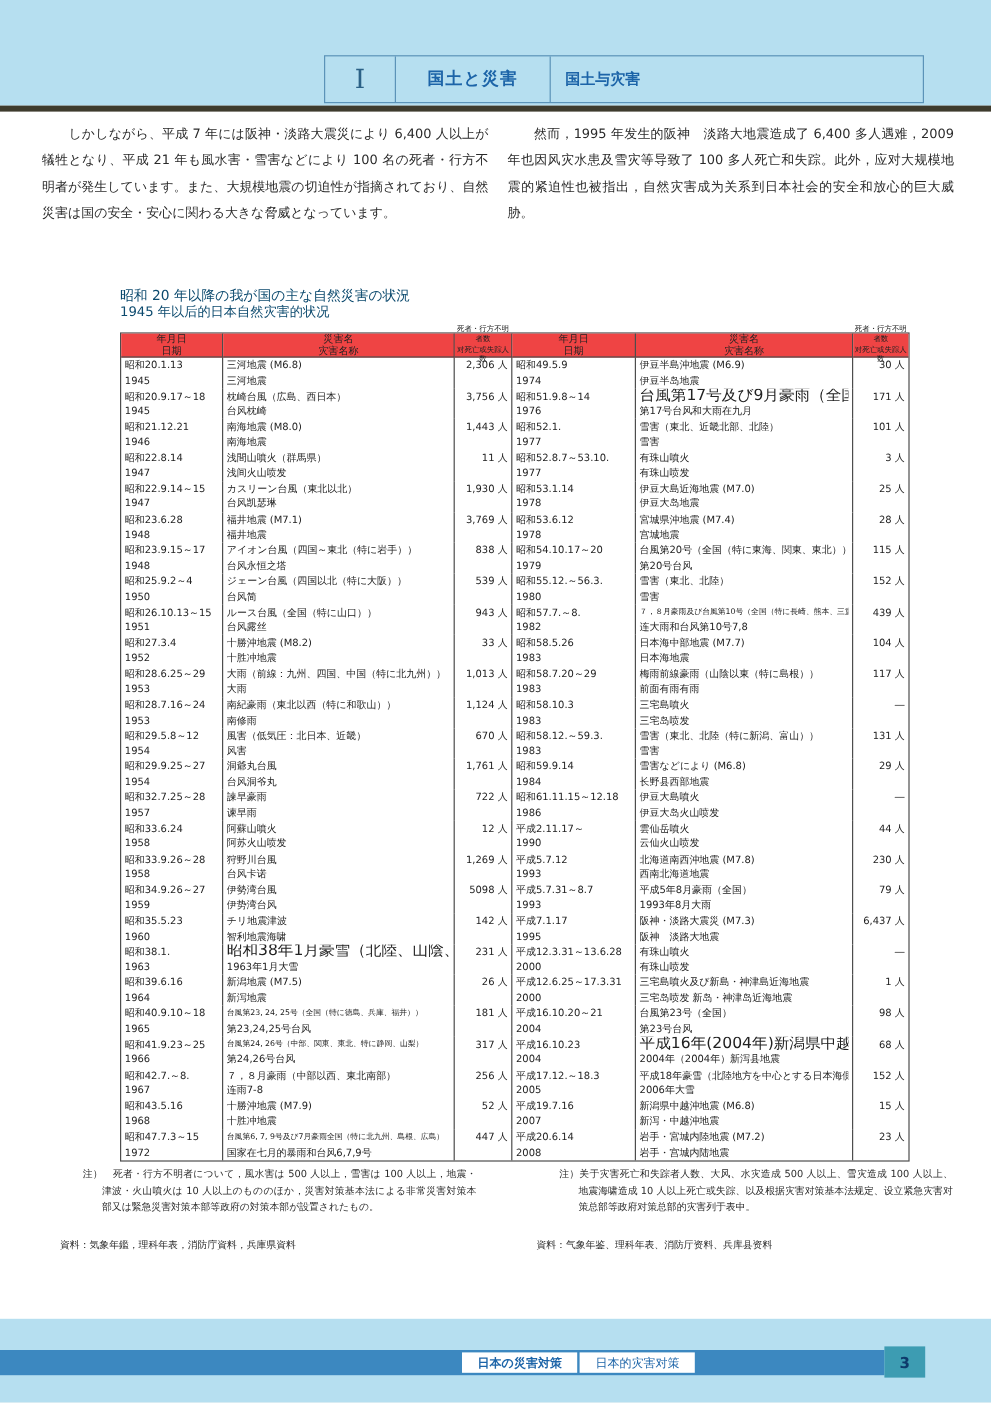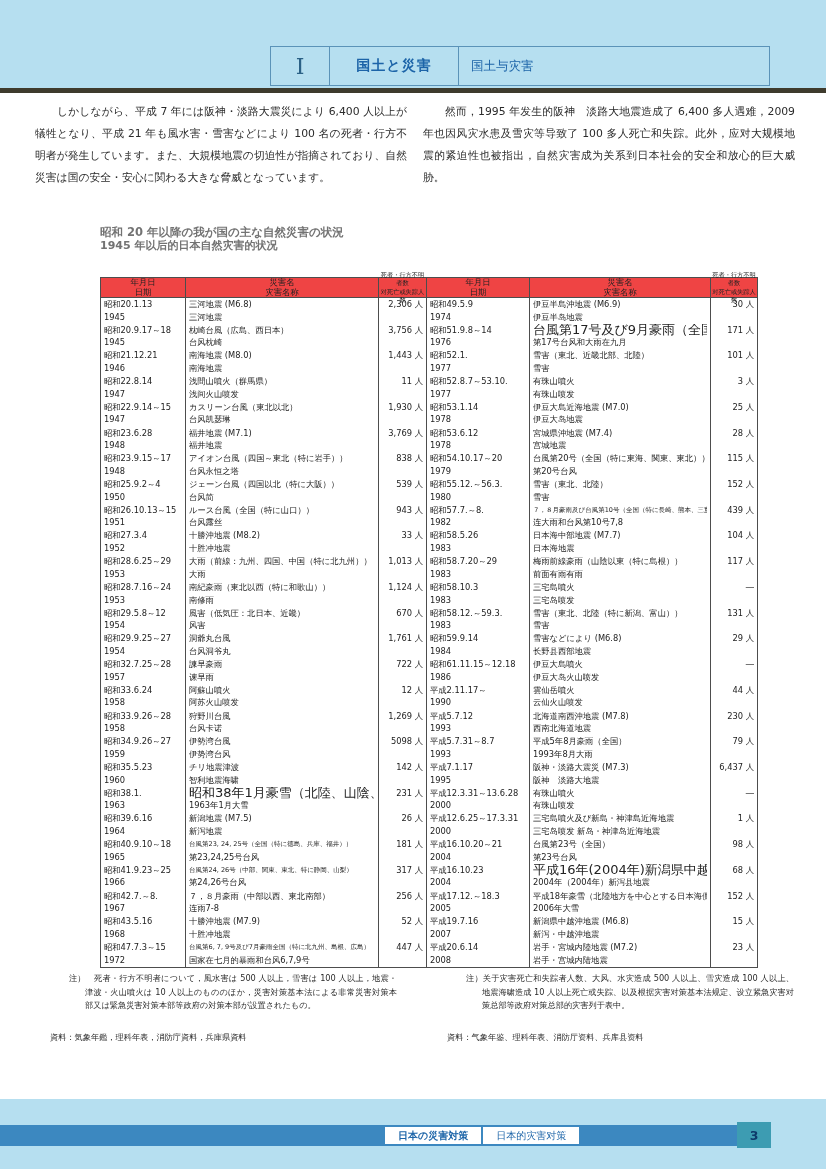--- a/index.html
+++ b/index.html
@@ -7,27 +7,27 @@
         font-family:"DejaVu Sans","Liberation Sans",sans-serif;color:#222;}
   
   .top-band{position:absolute;top:0;left:0;width:826px;height:88px;background:#b6dff0;}
   .dark-rule{position:absolute;top:88px;left:0;width:826px;height:5px;background:#3e3b2d;}
   .header-box{position:absolute;left:270px;top:46px;width:500px;height:40px;
               border:1px solid #5b93b8;display:flex;box-sizing:border-box;}
   .hb-numeral{width:58px;border-right:1px solid #5b93b8;display:flex;align-items:center;justify-content:center;
               font-family:"DejaVu Serif","Liberation Serif",serif;font-size:22px;color:#2b6186;}
   .hb-ja{width:128px;border-right:1px solid #5b93b8;display:flex;align-items:center;justify-content:center;
          font-size:14px;font-weight:bold;color:#1c64a8;letter-spacing:1px;}
-  .hb-zh{flex:1;display:flex;align-items:center;padding-left:12px;font-size:12.5px;font-weight:normal;color:#1c64a8;}
+  .hb-zh{flex:1;display:flex;align-items:center;padding-left:12px;font-size:12.5px;font-weight:bold;color:#1c64a8;}
   
   .intro{position:absolute;left:35px;top:101px;width:760px;display:flex;gap:16px;}
   .intro p{margin:0;width:372px;font-size:10.8px;line-height:22px;text-align:justify;
            text-indent:22px;color:#2a2a2a;}
   
-  .tbl-title{position:absolute;left:100px;top:226px;color:#737373;font-weight:bold;}
+  .tbl-title{position:absolute;left:100px;top:240px;color:#0c4a6e;font-weight:normal;}
   .tbl-title .t-ja{font-size:11.5px;line-height:13px;}
   .tbl-title .t-zh{font-size:11px;line-height:13px;}
   
   .ds-table{position:absolute;left:100px;top:277px;display:grid;
             grid-template-columns:85px 193px 48px 103px 181px 46px;
             border:1px solid #4d4d4d;background:#fff;}
   .th{background:#ef4444;border-right:1px solid #4d4d4d;border-bottom:1px solid #4d4d4d;
       height:20px;box-sizing:border-box;display:flex;flex-direction:column;justify-content:center;
       text-align:center;}
   .th.c6{border-right:none;}

